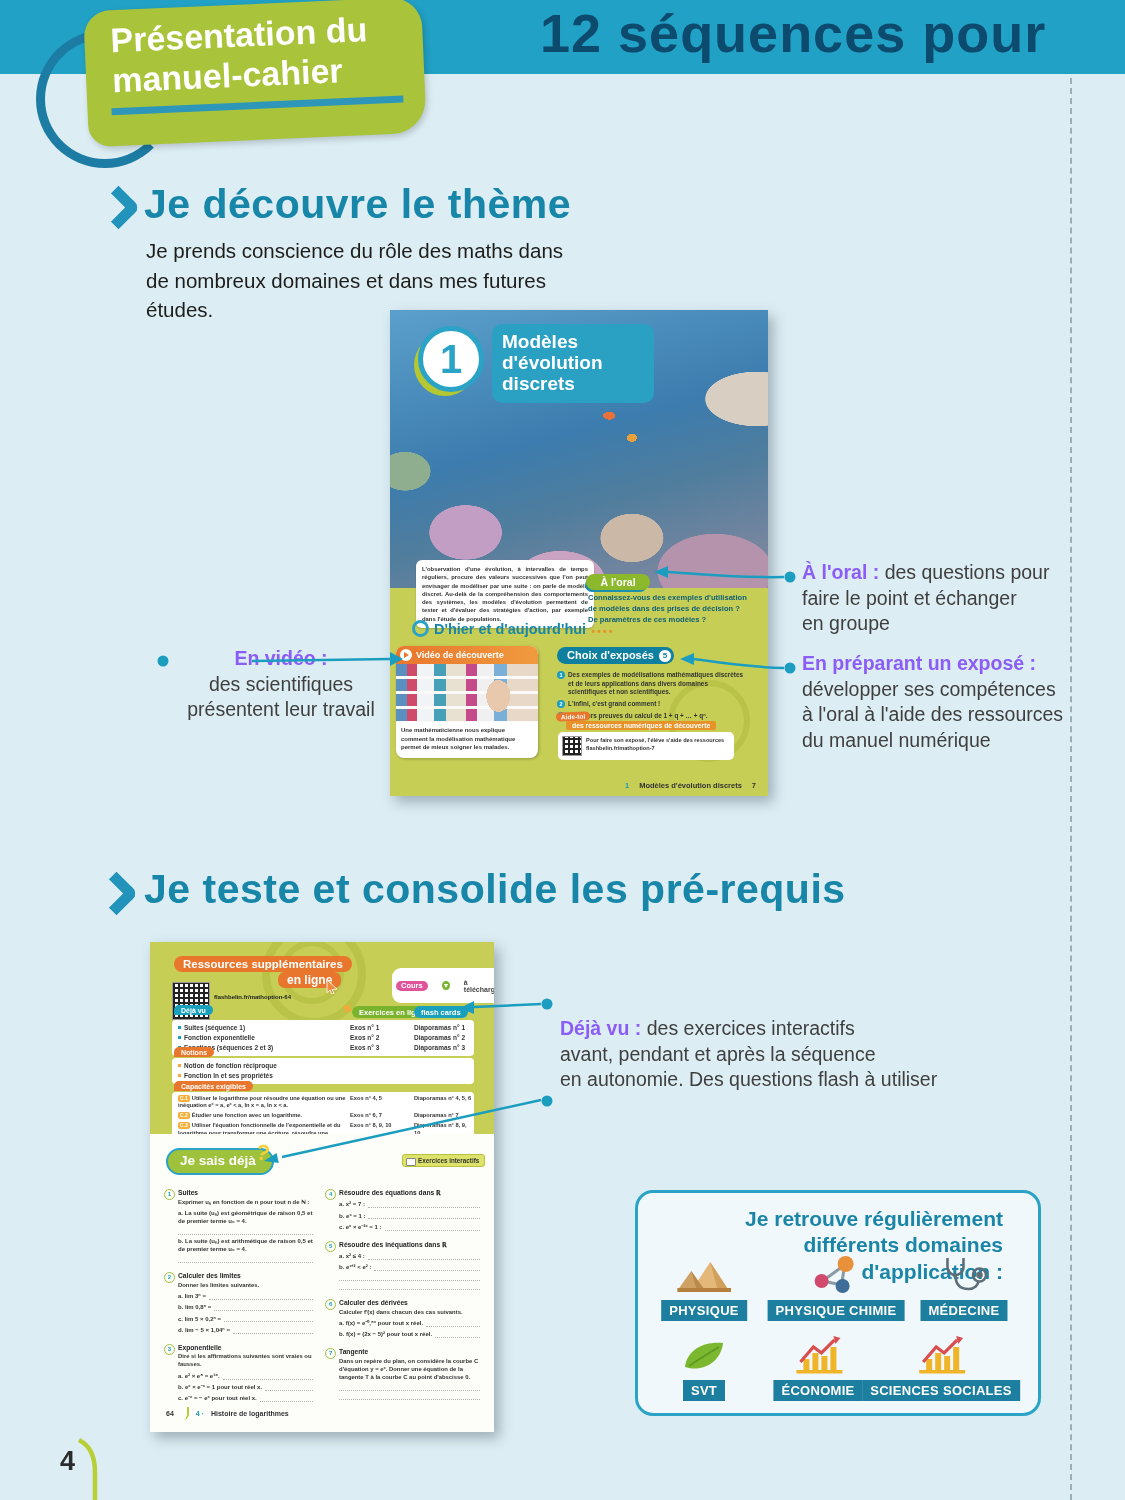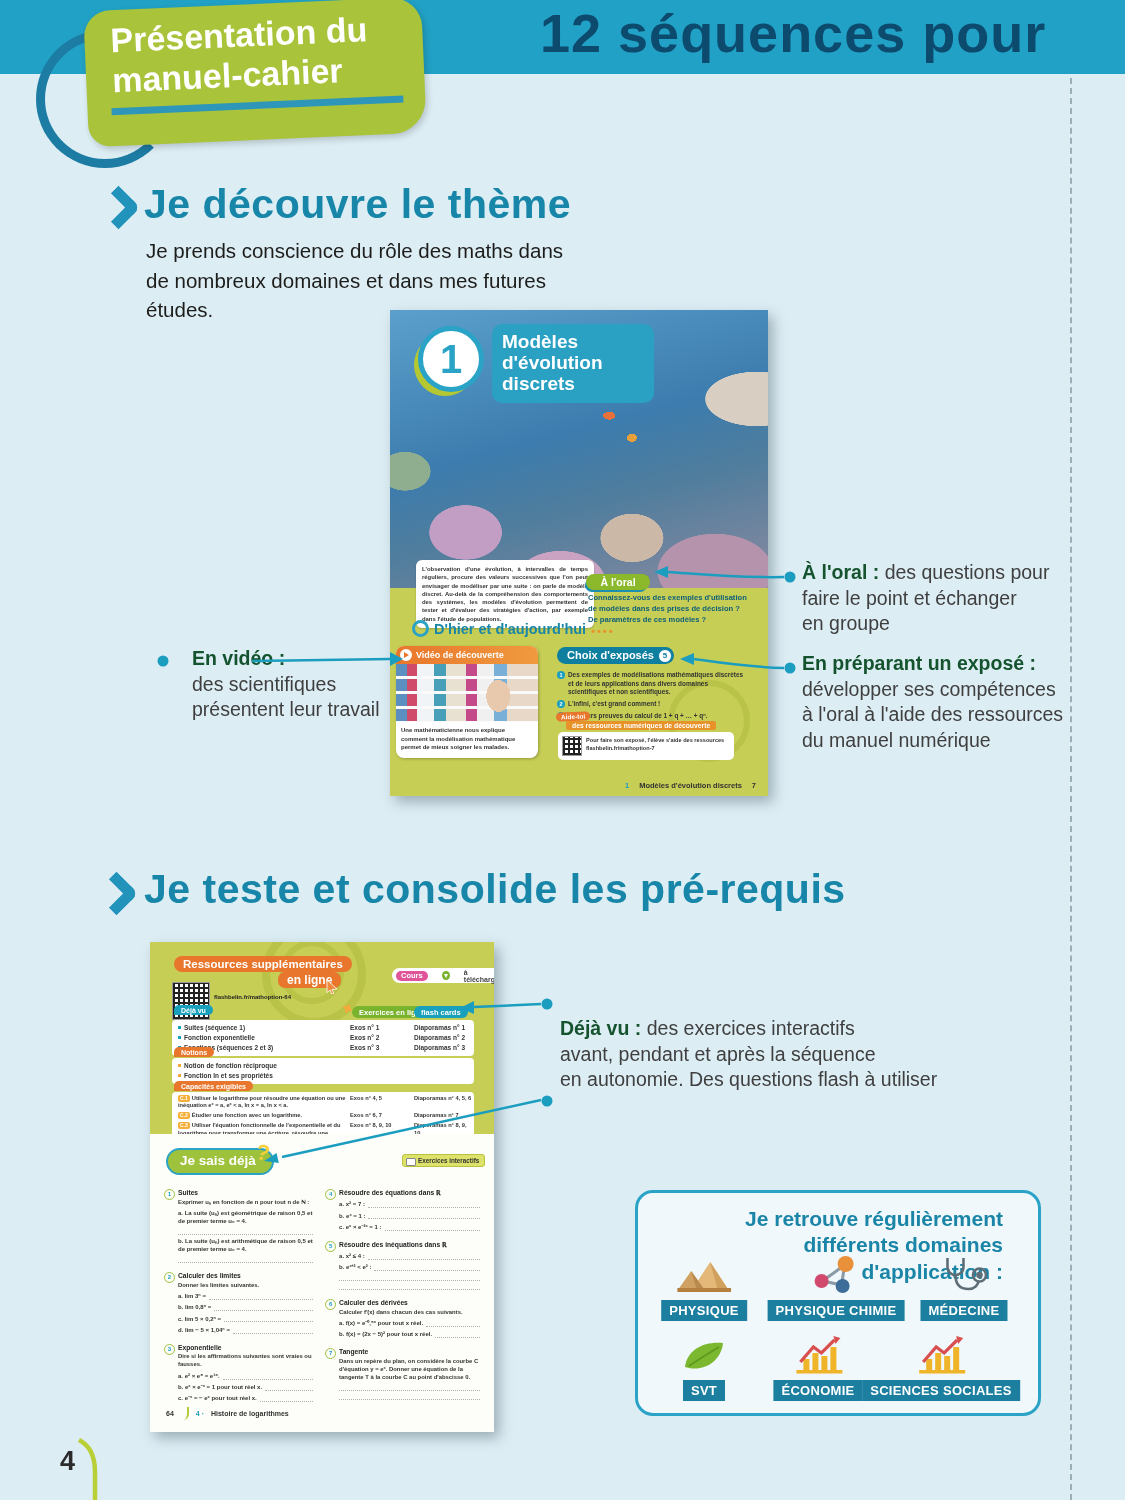--- a/index.html
+++ b/index.html
@@ -81,36 +81,36 @@
   .qr{background:
       repeating-linear-gradient(0deg,#222 0 2px,transparent 2px 5px),
       repeating-linear-gradient(90deg,#222 0 2px,#fff 2px 5px);border:1px solid #999;}
   .qr.small{width:18px;height:18px;flex:0 0 18px;}
   .aide-text{font-size:5.6px;font-weight:bold;color:#333;line-height:1.5;}
   .c1footer{position:absolute;right:12px;bottom:6px;display:flex;gap:10px;font-size:7.5px;font-weight:bold;color:#333;}
   .accent{color:#1b9dbf;}
   .ring-deco{position:absolute;border-radius:50%;border:6px solid rgba(175,185,60,.55);}
   
   .ann{position:absolute;font-size:19.5px;color:#3f3f3f;line-height:1.32;}
-  .ann b{color:#14532d;margin-top:21px;}
+  .ann b{color:#8b5cf6;margin-top:21px;}
   .overlay{position:absolute;left:0;top:0;pointer-events:none;}
   .dash-sep{position:absolute;left:1070px;top:78px;height:1422px;border-left:2px dashed #9aafb8;}
   
   .card2{position:absolute;left:150px;top:942px;width:344px;height:490px;background:#fdfdfa;
          box-shadow:5px 6px 12px rgba(40,60,70,.35);}
   .c2top{position:absolute;left:0;top:0;width:344px;height:192px;background:#c6ce55;overflow:hidden;}
   .res1{position:absolute;left:24px;top:14px;background:#e8762c;color:#fff;font-weight:bold;font-size:11.5px;
         padding:2px 9px;border-radius:9px;}
   .res2{position:absolute;left:128px;top:30px;background:#e8762c;color:#fff;font-weight:bold;font-size:12px;
         padding:1px 9px;border-radius:7px;}
   .cursor1{position:absolute;left:176px;top:38px;}
   .qr2{position:absolute;left:22px;top:40px;width:36px;height:36px;}
   .qr2link{position:absolute;left:64px;top:52px;font-size:6px;font-weight:bold;color:#222;}
   .cours{position:absolute;left:242px;top:26px;height:15px;background:#fff;border-radius:9px;display:flex;
-         align-items:center;gap:14px;padding:0 4px;}
+         align-items:center;gap:14px;padding:10px 4px;}
   .cpink{background:#e0559a;color:#fff;font-size:7.5px;font-weight:bold;border-radius:7px;padding:0.5px 5px;}
   .cdl{width:9px;height:9px;background:#7ab32e;border-radius:50%;position:relative;}
   .cdl::after{content:'';position:absolute;left:2.5px;top:3px;border-top:4px solid #fff;
               border-left:2px solid transparent;border-right:2px solid transparent;}
   .ctext{font-size:7px;font-weight:bold;color:#444;}
   .lock{width:7px;height:6px;background:#e0559a;border-radius:1px;position:relative;margin-top:3px;}
   .lock::before{content:'';position:absolute;top:-4px;left:1px;width:4px;height:4px;border:1.5px solid #e0559a;
                 border-bottom:none;border-radius:3px 3px 0 0;}
   .tab{position:absolute;color:#fff;font-size:7px;font-weight:bold;padding:1.5px 7px;border-radius:6px 6px 6px 0;}
   .tab.teal{background:#19a0bd;}
@@ -226,21 +226,21 @@
       <span class="qr small"></span>
       <span class="aide-text">Pour faire son exposé, l'élève s'aide des ressources flashbelin.fr/mathoption-7</span>
     </div>
     <div class="c1footer">
       <span class="accent">1</span>
       <span>Modèles d'évolution discrets</span>
       <span>7</span>
     </div>
   </div>
 
-  <div class="ann" style="left:192px;top:646px;width:210px;">
+  <div class="ann" style="left:176px;top:646px;width:210px;text-align:center;">
     <b>En vidéo :</b>
     <div>des scientifiques</div>
     <div>présentent leur travail</div>
   </div>
   <div class="ann" style="left:802px;top:560px;width:260px;">
     <div><b>À l'oral :</b> <span>des questions pour</span></div>
     <div>faire le point et échanger</div>
     <div>en groupe</div>
   </div>
   <div class="ann" style="left:802px;top:651px;width:270px;">

